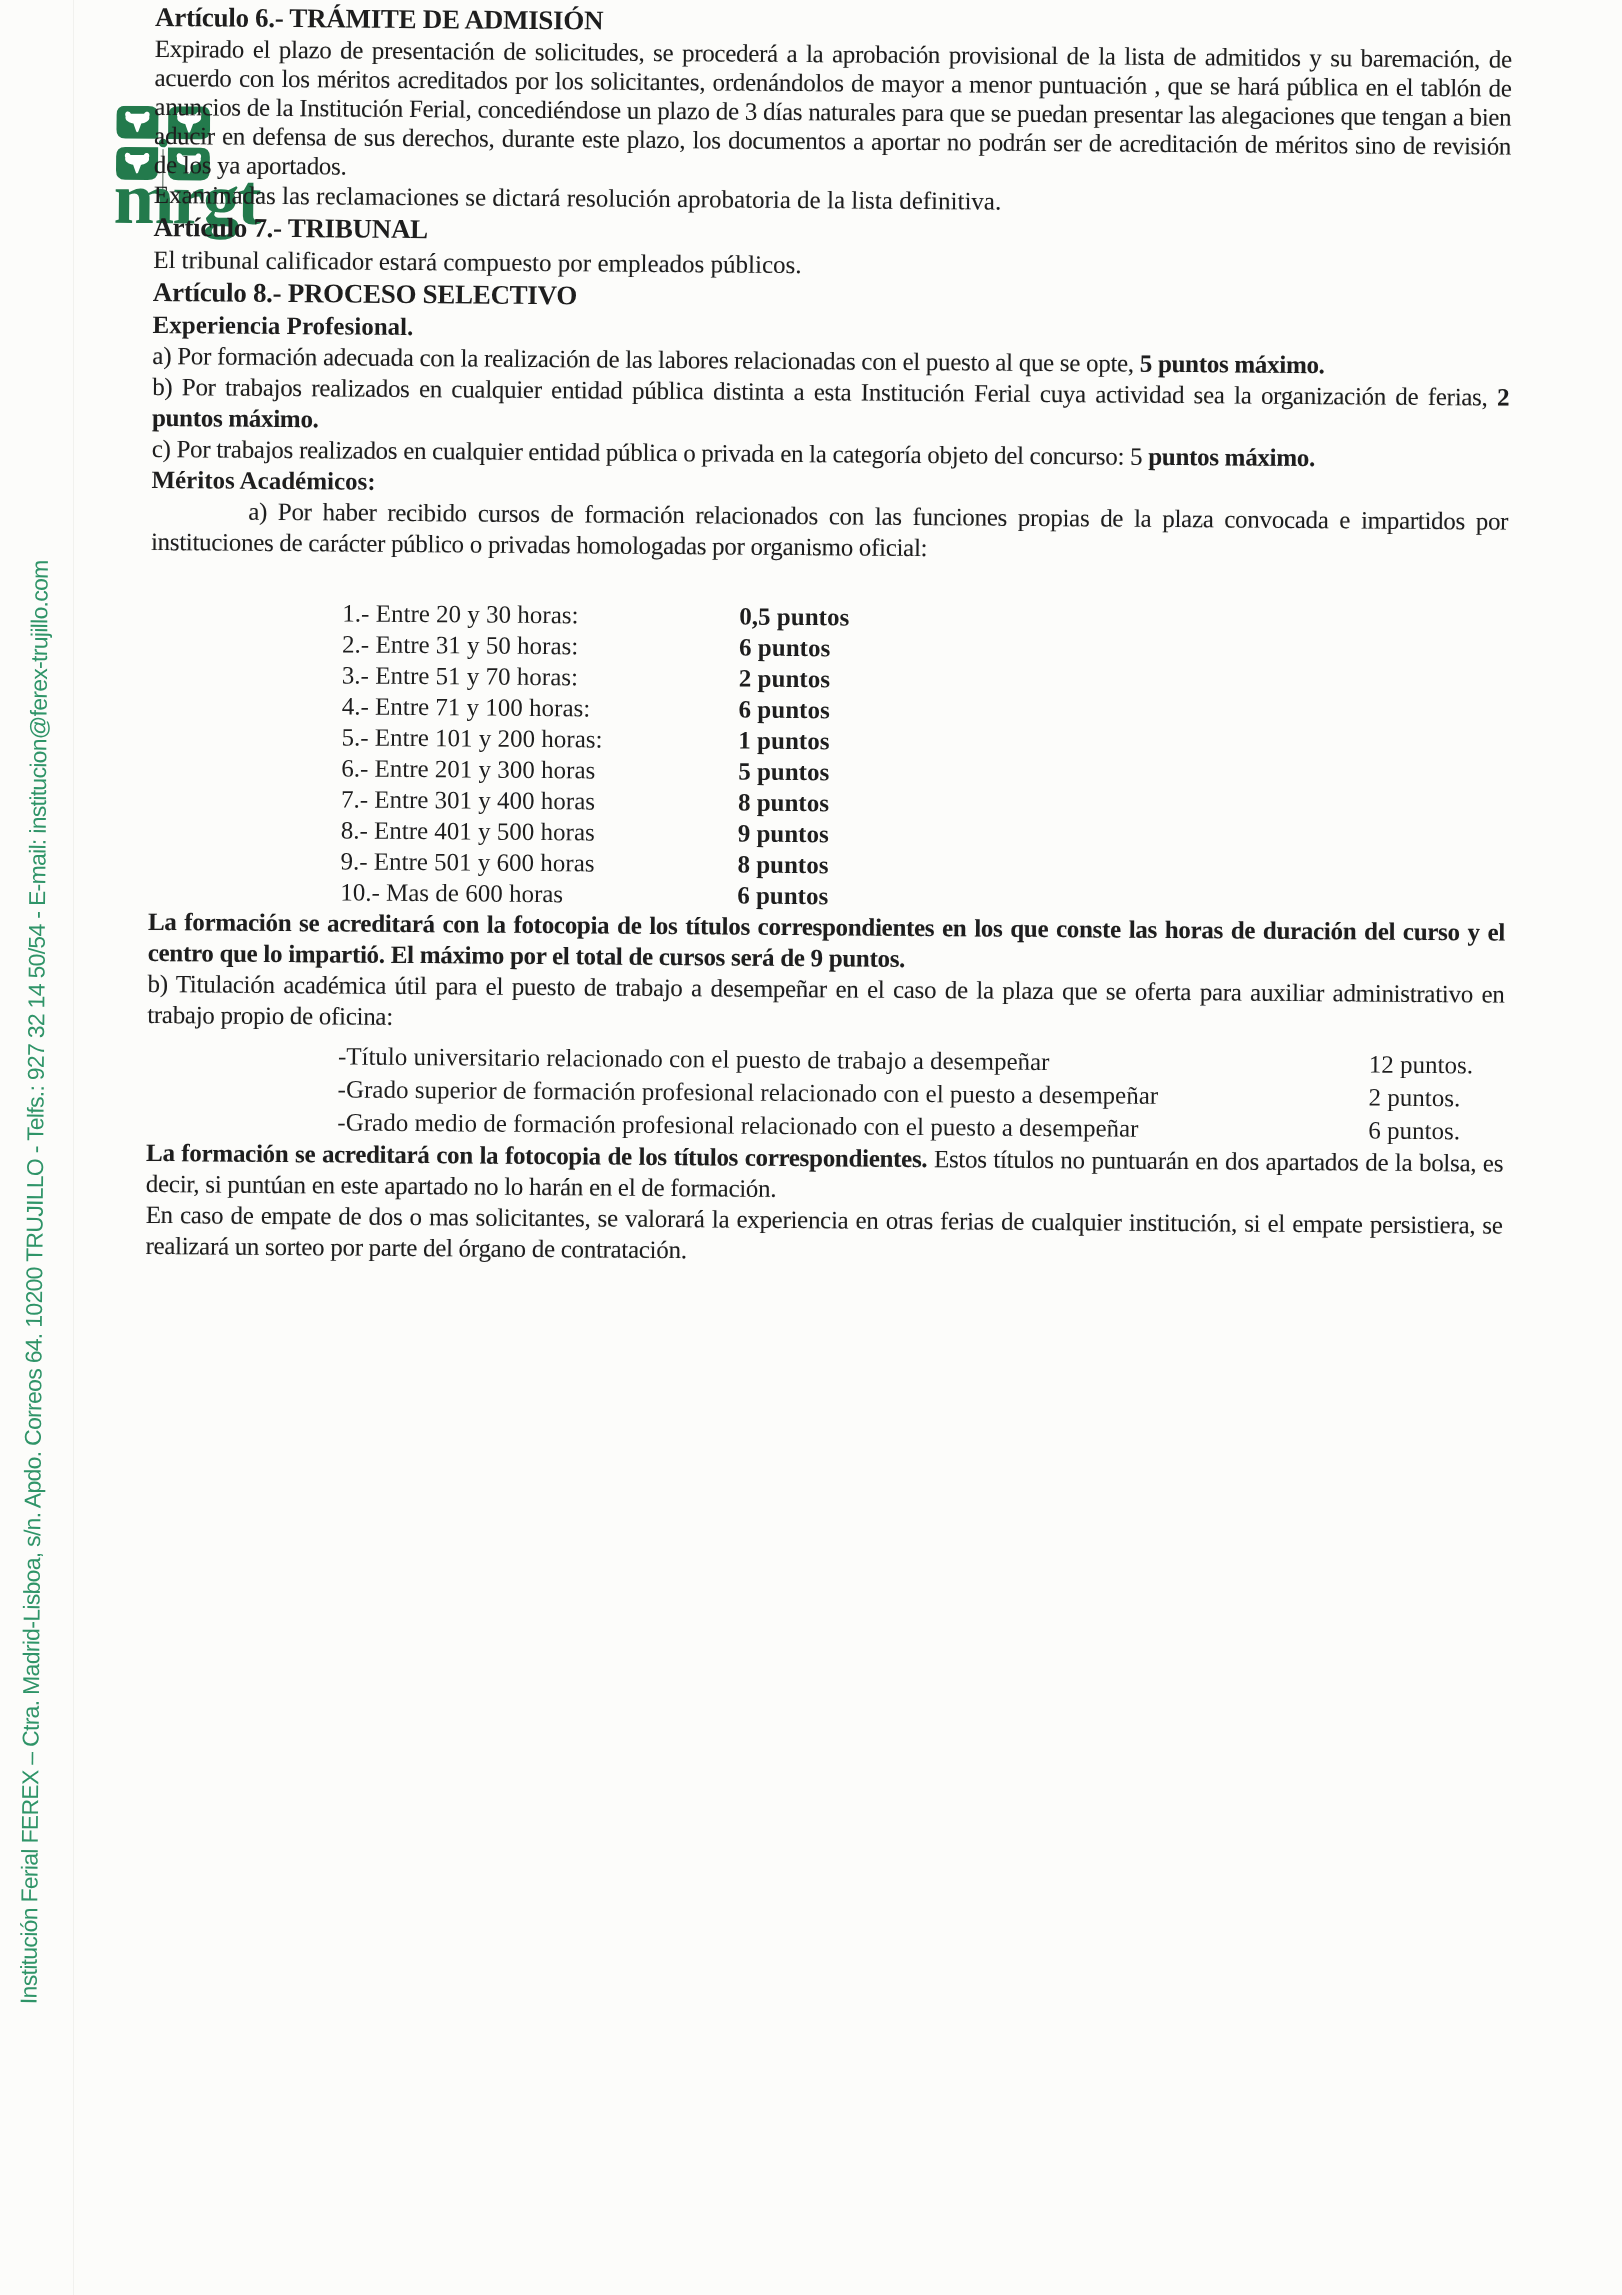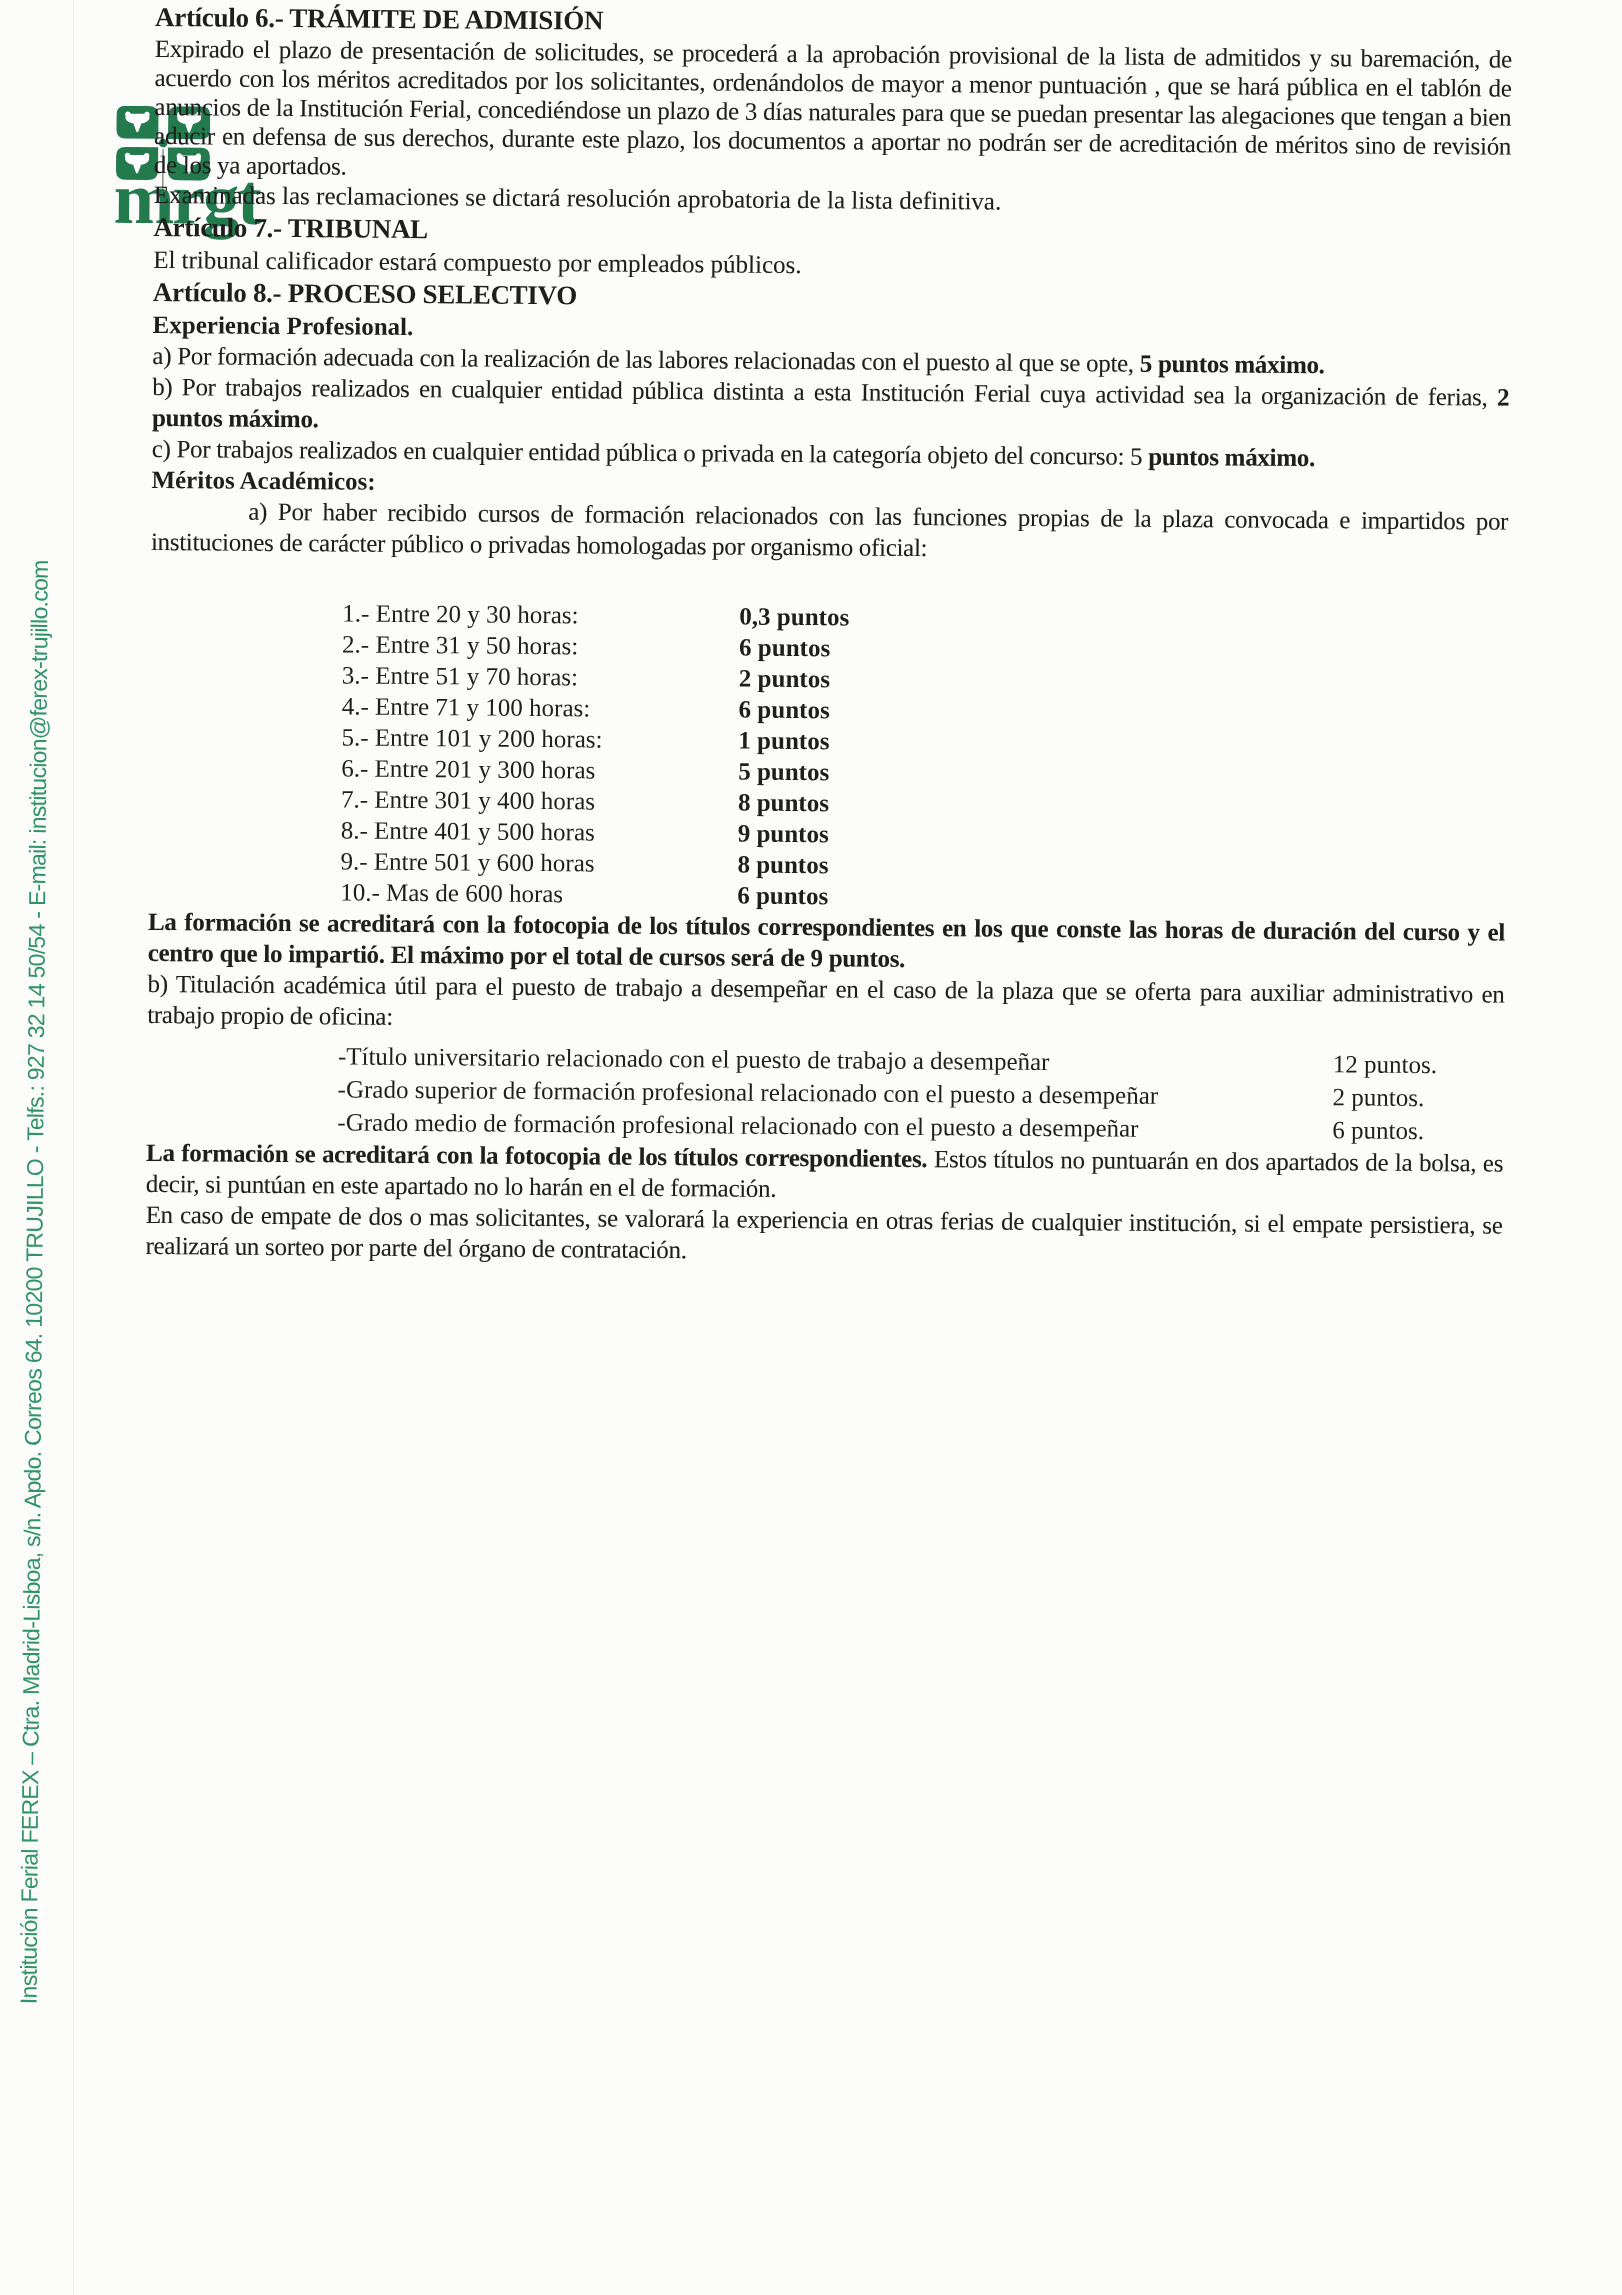--- a/index.html
+++ b/index.html
@@ -47,21 +47,21 @@
   .mer-intro{margin-top:33px;text-indent:97px;}
   table.horas{margin-top:39px;margin-left:192px;border-collapse:collapse;}
   table.horas td{padding:0;font-size:25px;line-height:31px;vertical-align:top;}
   td.h-label{width:397px;}
   td.h-points{font-weight:bold;}
   .acredit1{margin-top:72px;font-weight:bold;}
   .titb{margin-top:41px;}
   .tit-rows{margin-top:7.9px;margin-left:191px;}
   .tit-row{display:flex;font-size:25px;line-height:33px;}
   .tit-label{width:995px;flex:none;}
-  .tit-points{flex:none;}
+  .tit-points{flex:none;margin-left:36px;}
   .acredit2{margin-top:25px;}
   .empate{margin-top:39px;}
 </style>
 </head>
 <body>
 
 <div class="page">
   <div class="fold"></div>
 
   <div class="skew">
@@ -118,21 +118,21 @@
       </p>
 
       <h2 class="subhead sh-mer">Méritos Académicos:</h2>
 
       <p class="body-p just mer-intro">a) Por haber recibido cursos de formación relacionados con las funciones propias de la plaza convocada e impartidos por instituciones de carácter público o privadas homologadas por organismo oficial:</p>
 
       <table class="horas">
         <tbody>
             <tr>
           <td class="h-label">1.- Entre 20 y 30 horas:</td>
-          <td class="h-points">0,3 puntos</td>
+          <td class="h-points">0,5 puntos</td>
         </tr>
         <tr>
           <td class="h-label">2.- Entre 31 y 50 horas:</td>
           <td class="h-points">6 puntos</td>
         </tr>
         <tr>
           <td class="h-label">3.- Entre 51 y 70 horas:</td>
           <td class="h-points">2 puntos</td>
         </tr>
         <tr>

